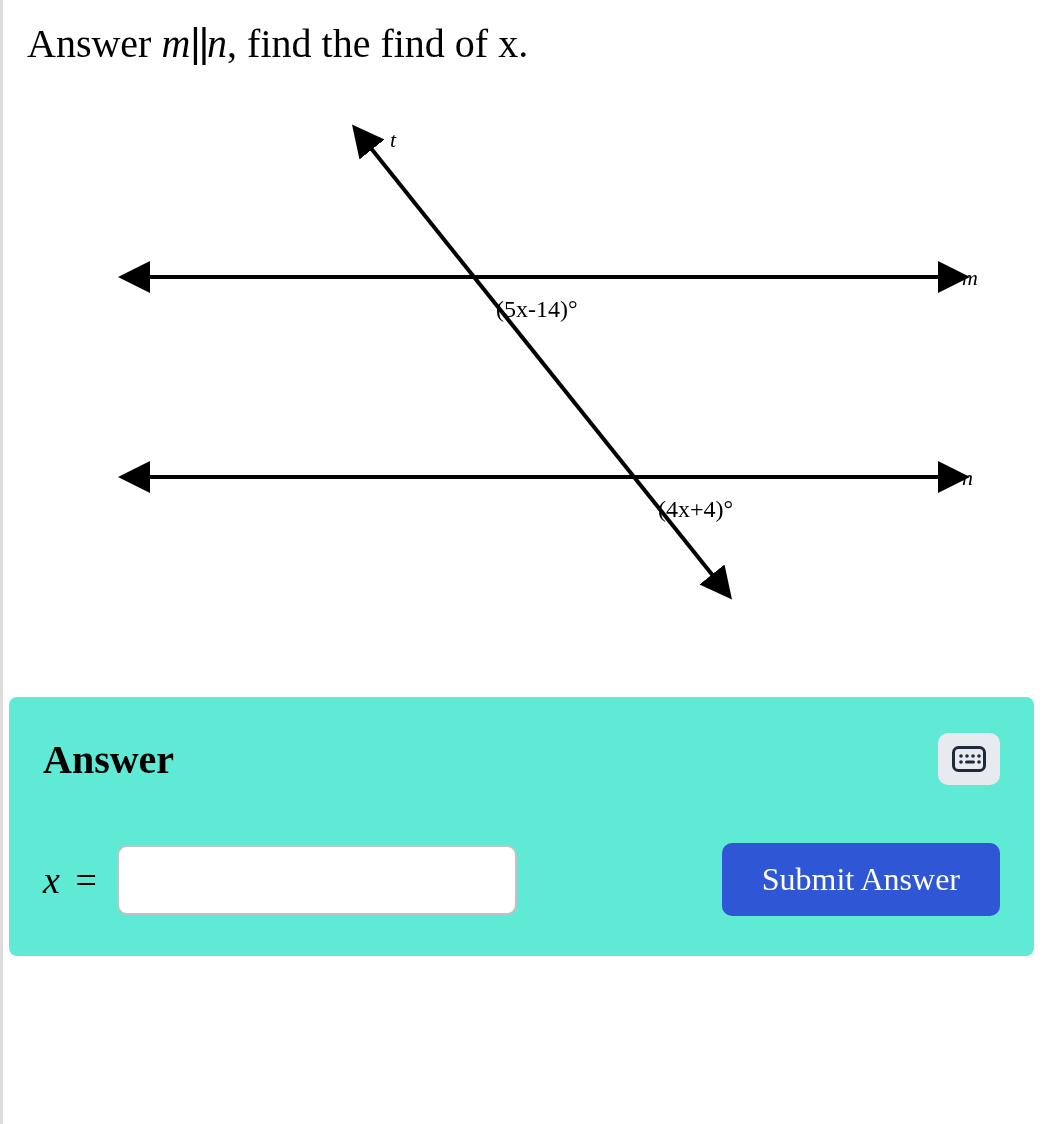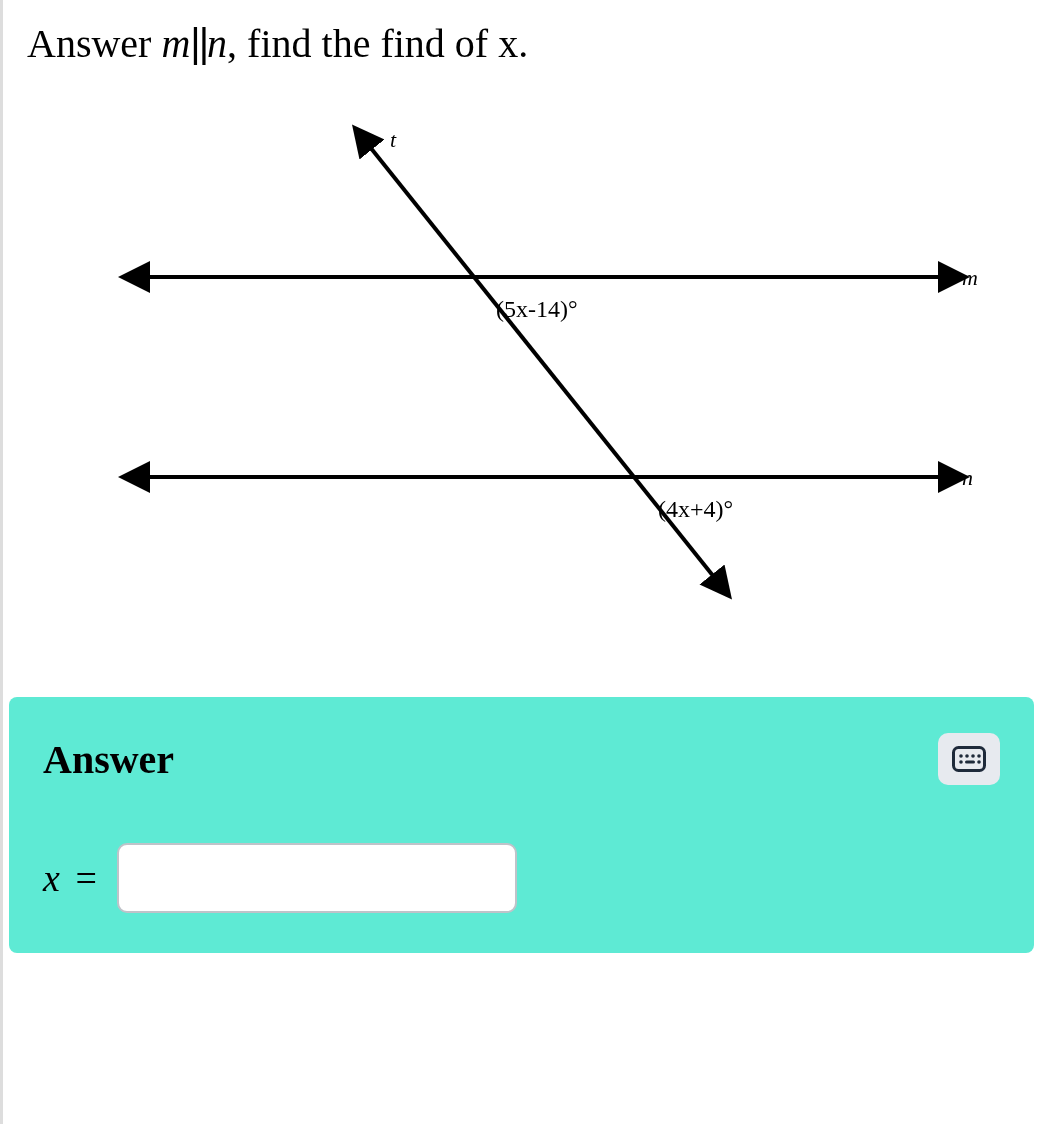--- a/index.html
+++ b/index.html
@@ -148,14 +148,15 @@
         <circle cx="27" cy="16" r="1.8" fill="#1e2a3a"></circle>
       </svg>
     </button>
   </div>
   <div class="answer-row">
     <div class="x-eq">
       <span>x</span>
       <span class="eq-sign">=</span>
     </div>
     <input class="answer-input" type="text" value="" style="">
+    <button class="submit-btn">Submit Answer</button>
   </div>
 </div>
 
 </body></html>

